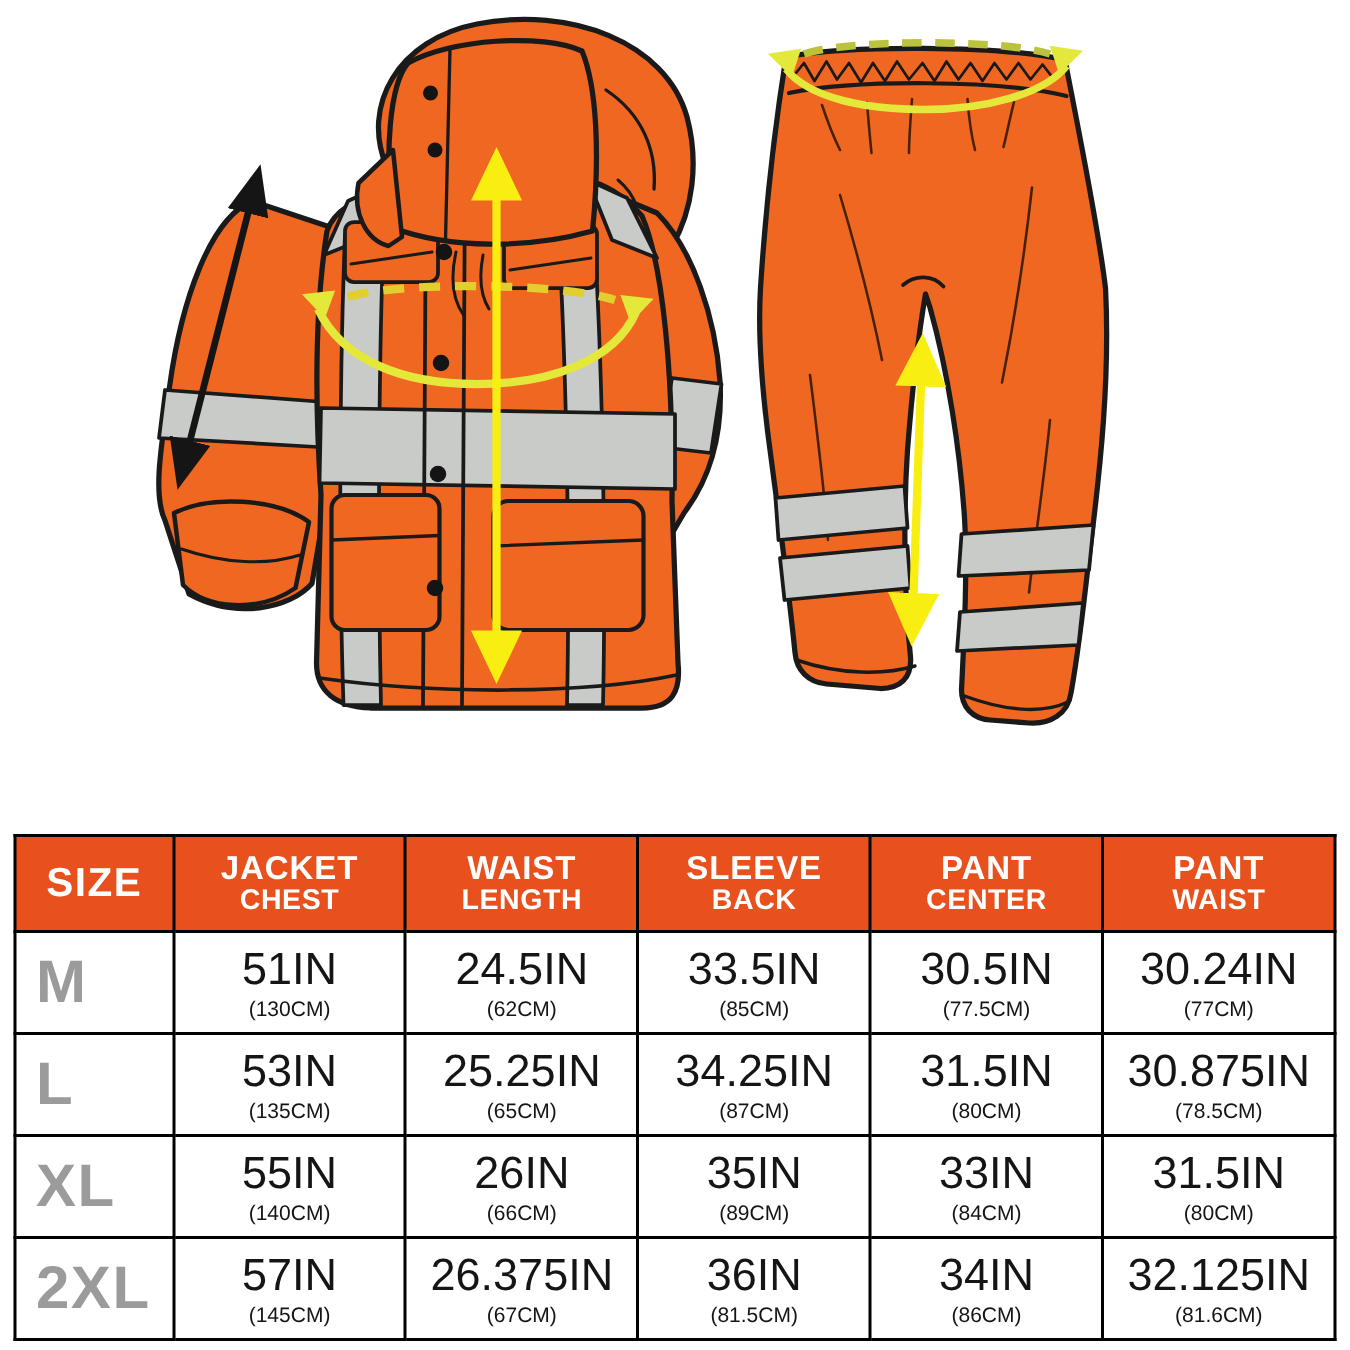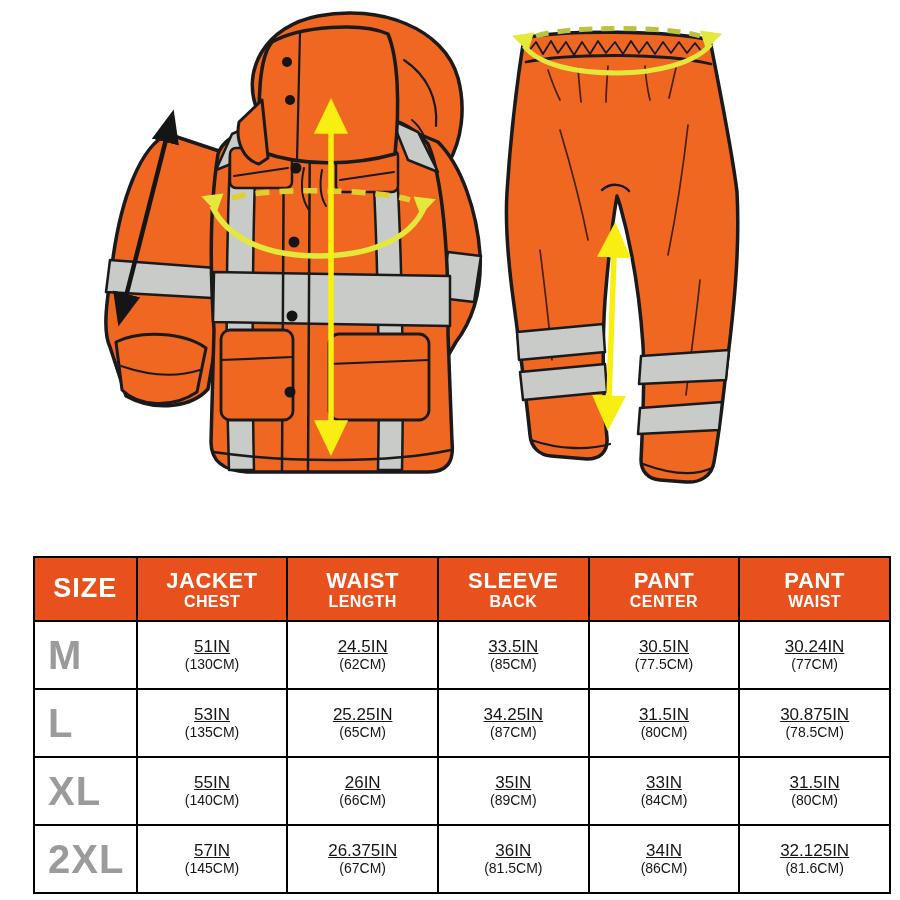--- a/index.html
+++ b/index.html
@@ -3,40 +3,40 @@
 <meta charset="utf-8">
 <style>
   html,body{margin:0;padding:0;}
   body{
     width:900px;height:900px;background:#ffffff;
     font-family:"Liberation Sans", sans-serif;
     -webkit-font-smoothing:antialiased;
   }
   .stage{width:900px;height:900px;overflow:hidden;background:#fff;}
   .illustration{display:block;}
-  .table-wrap{padding:0 9px;margin-left:24px;}
+  .table-wrap{padding:0 9px;}
   table.size-table{
     width:100%;border-collapse:collapse;table-layout:fixed;
     background:#fff;
   }
   .size-table th,.size-table td{border:2.5px solid #000;padding:0;}
   .size-table th{
     background:#E8511D;color:#fff;height:62px;text-align:center;
     font-weight:bold;vertical-align:middle;
   }
   .size-table th .l1{display:block;font-size:22px;line-height:1.15;letter-spacing:.6px;}
-  .size-table th .l2{display:block;font-size:16px;line-height:1.1;letter-spacing:.4px;text-align:center;}
+  .size-table th .l2{display:block;font-size:19px;line-height:1.1;letter-spacing:.4px;text-align:center;}
   .size-table th.size-col .l1{font-size:27px;letter-spacing:1px;}
   .size-table td{height:66px;background:#fff;vertical-align:middle;}
   td.size-cell{
     color:#9B9B9B;font-size:40px;font-weight:bold;
     padding-left:13px;letter-spacing:1px;
   }
   td.val{text-align:center;}
-  td.val .in{display:block;font-size:17px;color:#151515;line-height:1.12;text-decoration:underline;}
+  td.val .in{display:block;font-size:30px;color:#151515;line-height:1.12;}
   td.val .cm{display:block;font-size:14px;color:#151515;line-height:1.15;}
   col.c-size{width:12%;}
   col.c-m{width:17.6%;}
 </style>
 </head>
 <body>
 
 <div class="stage">
 
   <svg class="illustration" width="900" height="556" viewBox="0 0 900 556" xmlns="http://www.w3.org/2000/svg">

